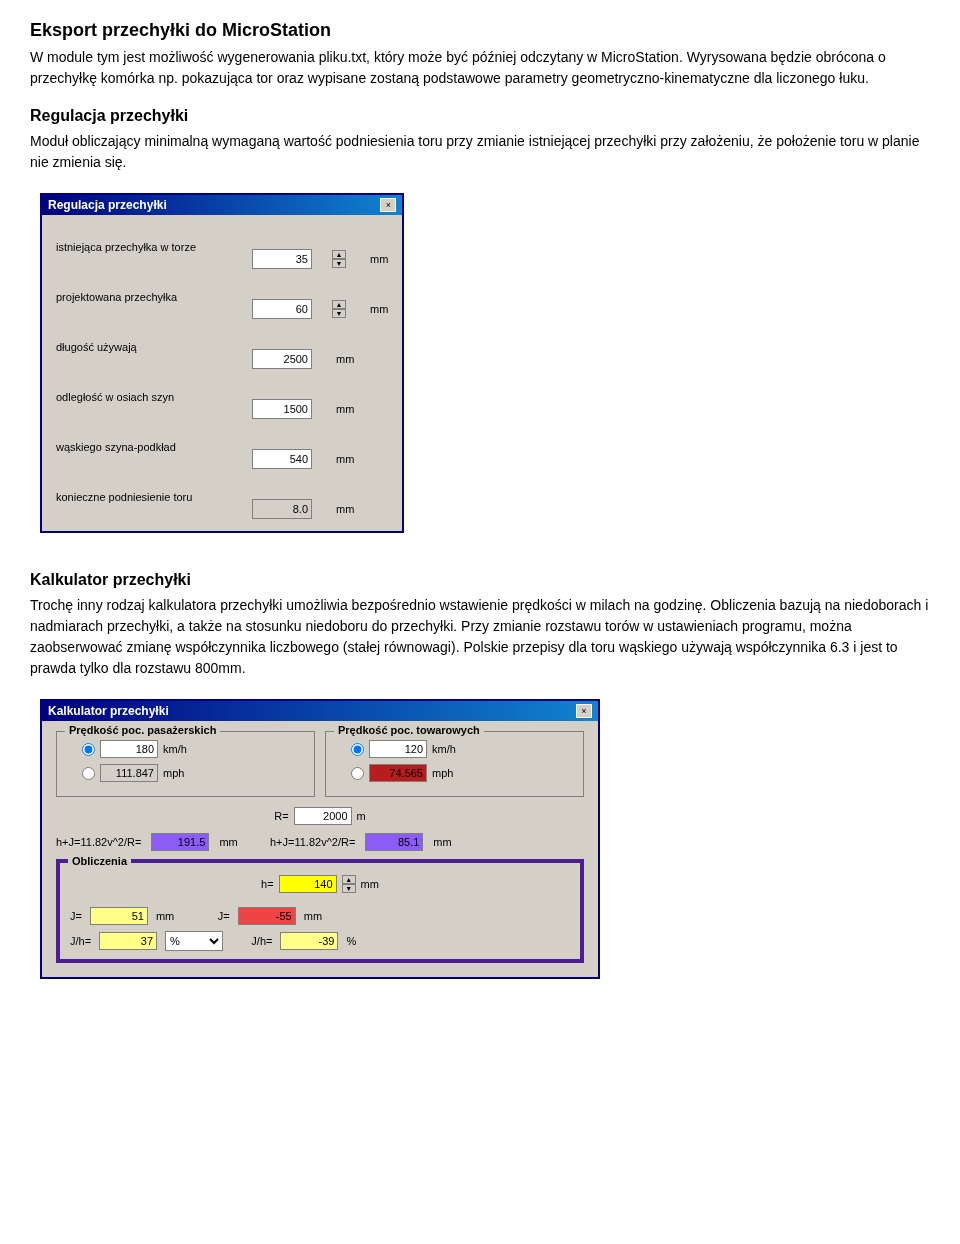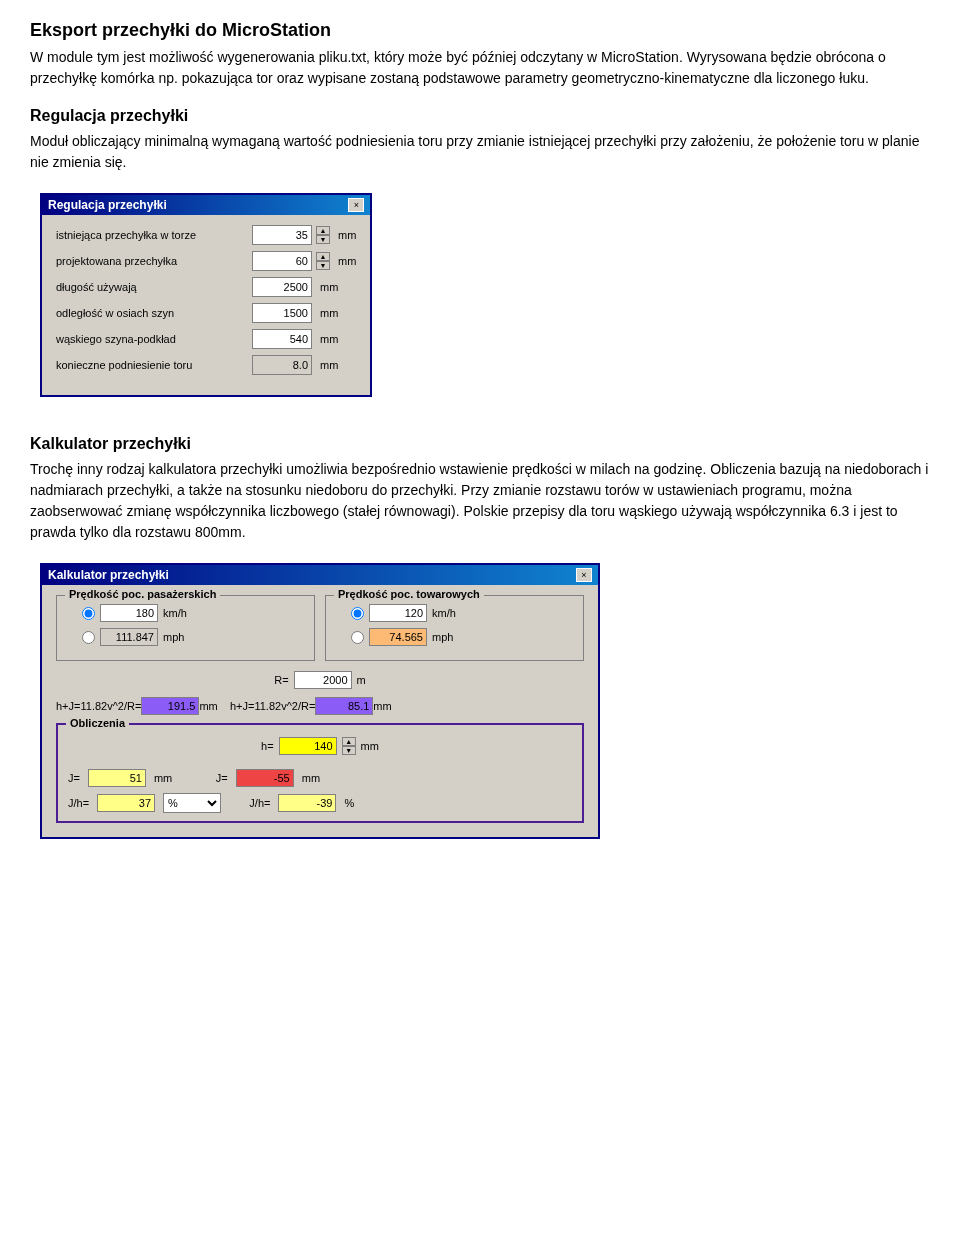--- a/index.html
+++ b/index.html
@@ -45,37 +45,38 @@
       border: 1px solid #fff;
       background: #d4d0c8;
       color: #000;
       cursor: pointer;
       padding: 0;
       display: flex;
       align-items: center;
       justify-content: center;
     }
     .dialog-content {
-      padding: 10px 14px 14px;
+      padding: 10px 14px 6px;
     }
     .dialog-row {
       display: flex;
       align-items: center;
       margin-bottom: 6px;
       gap: 6px;
     }
     .dialog-label {
       width: 190px;
       font-size: 11px;
       text-align: left;
     }
     .dialog-input-wrap {
       display: flex;
       align-items: center;
-      gap: 4px;
+      gap: 20px;
+      margin-top: 24px;
     }
     .dialog-input {
       width: 60px;
       height: 20px;
       border: 1px solid #808080;
       background: white;
       padding: 1px 3px;
       font-size: 11px;
       text-align: right;
     }
@@ -181,25 +182,26 @@
       display: flex;
       align-items: center;
       justify-content: center;
       margin-bottom: 8px;
       gap: 5px;
       font-size: 11px;
     }
     .kalk-formula-row {
       display: flex;
       align-items: center;
+      gap: 10px;
       margin-bottom: 8px;
       font-size: 11px;
     }
     .kalk-obliczenia {
-      border: 2px solid #4c1d95;
+      border: 4px solid #4c1d95;
       padding: 8px 10px;
       position: relative;
       margin-top: 6px;
     }
     .kalk-obliczenia-legend {
       position: absolute;
       top: -8px;
       left: 8px;
       background: #d4d0c8;
       padding: 0 4px;
@@ -348,21 +350,21 @@
 
       <div class="kalk-group">
         <span class="kalk-group-legend">Prędkość poc. towarowych</span>
         <div class="kalk-radio-row">
           <input type="radio" name="freight_speed" checked="" style="">
           <input class="kalk-input" type="text" value="120" style="">
           <span class="kalk-unit">km/h</span>
         </div>
         <div class="kalk-radio-row">
           <input type="radio" name="freight_speed" style="">
-          <input class="kalk-input" type="text" value="74.565" style="background: #fdba74;">
+          <input class="kalk-input" type="text" value="74.565" style="background: #b91c1c;">
           <span class="kalk-unit">mph</span>
         </div>
       </div>
     </div>
 
     <div class="kalk-center-row">
       <span>R=</span>
       <input class="kalk-input" type="text" value="2000" style="">
       <span class="kalk-unit">m</span>
     </div>

